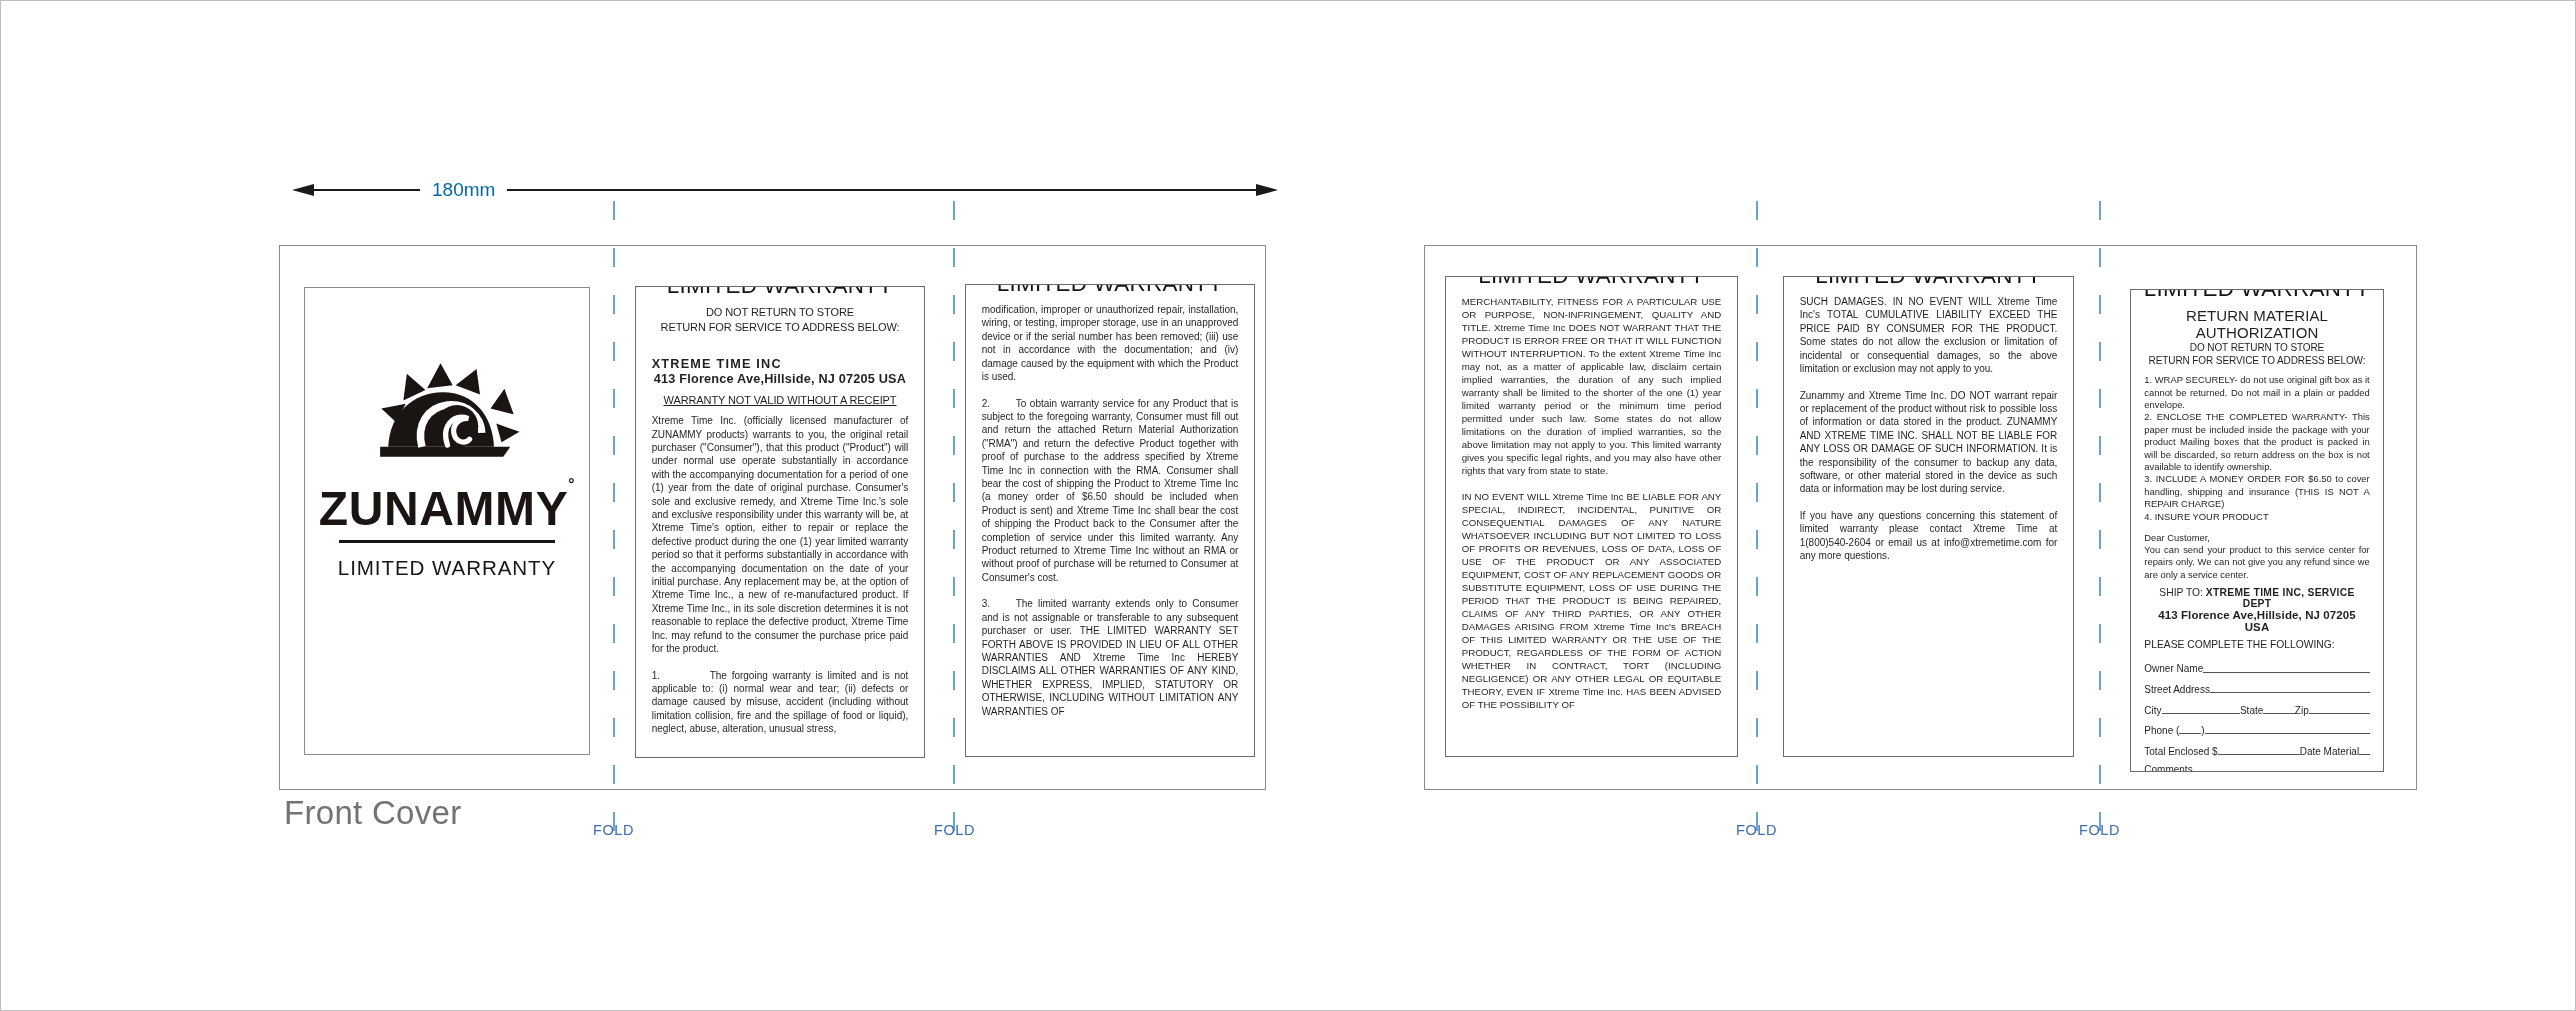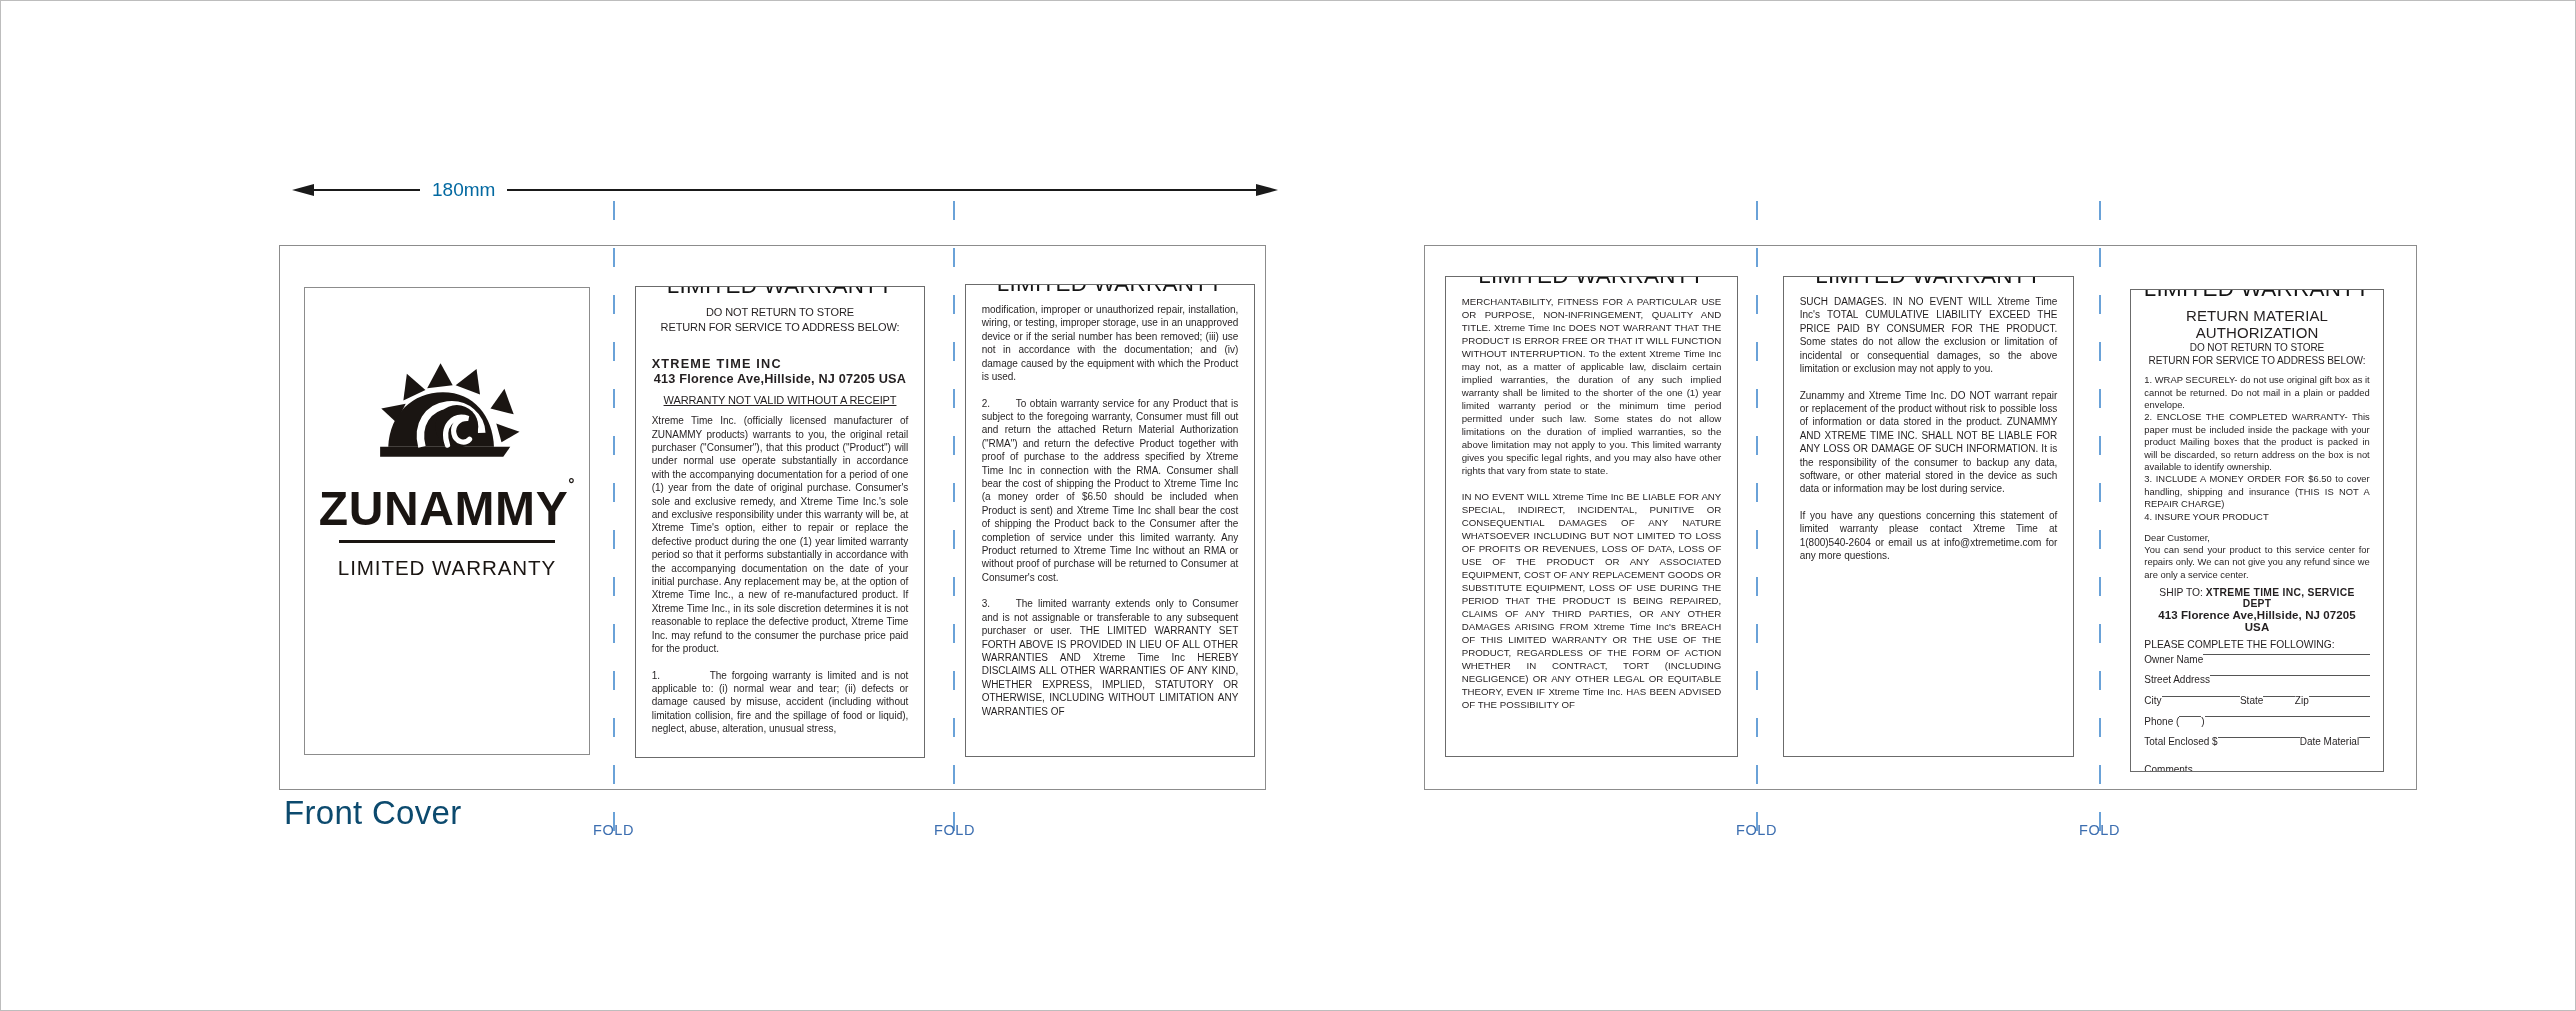--- a/index.html
+++ b/index.html
@@ -35,21 +35,21 @@
     background:repeating-linear-gradient(180deg,#6aa2d8 0 19.4px,transparent 19.4px 47px);}
   .fold-label{position:absolute;top:821px;width:85px;text-align:center;font-size:14.5px;color:#3c6eb0;letter-spacing:0.6px;}
   
   .front-cover{position:absolute;left:303px;top:286px;width:286px;height:468px;border:1.2px solid #8c8c8c;
     box-sizing:border-box;display:flex;flex-direction:column;align-items:center;background:#fff;}
   .logo{margin-top:71px;width:151px;height:106px;}
   .brand{margin-top:11px;font-size:48px;font-weight:700;letter-spacing:0.6px;color:#1a1512;white-space:nowrap;}
   .brand sup{font-size:15.7px;vertical-align:35px;}
   .brand-rule{width:216px;height:3.6px;background:#1a1512;margin-top:3.6px;}
   .cover-subtitle{margin-top:13.3px;font-size:20.6px;letter-spacing:0.9px;color:#1a1512;white-space:nowrap;}
-  .front-cover-caption{position:absolute;left:283px;top:793px;font-size:33px;color:#0c4a6e;letter-spacing:0.3px;}
+  .front-cover-caption{position:absolute;left:283px;top:793px;font-size:33px;color:#737373;letter-spacing:0.3px;}
   
   .panel{position:absolute;border:1.2px solid #6b6b6b;background:#fff;box-sizing:border-box;overflow:hidden;}
   .panel-title{position:absolute;top:-14px;left:50%;transform:translateX(-50%);background:#fff;
     padding:0 8.5px;font-size:22.4px;line-height:25.4px;color:#141414;white-space:nowrap;letter-spacing:0.3px;}
   .panel-inner{padding:18px 15.7px 11px 15.7px;}
   .p-a{left:634px;top:285px;width:290px;height:472px;}
   .p-b{left:964px;top:283px;width:290px;height:473px;}
   .p-c{left:1444px;top:275px;width:293px;height:481px;}
   .p-d{left:1782px;top:275px;width:291px;height:481px;}
   .p-e{left:2113px;top:288px;width:254px;height:483px;margin-left:16px;}
@@ -67,21 +67,21 @@
   .rma-subtitle{font-size:15px;text-align:center;margin-top:1.2px;letter-spacing:0.1px;}
   .rma-hdr{font-size:10px;text-align:center;line-height:1.3;letter-spacing:-0.1px;}
   .rma-steps{margin-top:7.3px;font-size:9.4px;line-height:1.32;text-align:justify;}
   .rma-steps p{margin:0;}
   .dear{margin-top:8.5px;font-size:9.4px;line-height:1.32;text-align:justify;}
   .ship1{margin-top:6px;font-size:10.3px;text-align:center;}
   .ship1 b{letter-spacing:0.3px;}
   .ship2{font-size:11.5px;font-weight:700;text-align:center;letter-spacing:0.1px;}
   .complete{margin-top:6px;font-size:10.3px;}
   .form{margin-top:3.6px;font-size:10px;}
-  .frow{display:flex;height:20.6px;}
+  .frow{display:flex;align-items:flex-end;height:20.6px;}
   .frow .lbl{white-space:nowrap;}
   .blank{border-bottom:1.2px solid #555;flex:1;height:0.6px;margin-bottom:1.8px;}
   .blank.fix60{flex:0 0 31.5px;}
   .blank.fix110{flex:0 0 61px;}
   .blank.fix150{flex:0 0 82px;}
   .blank.paren{flex:0 0 22px;}
   .dotted{border-bottom:1.5px dotted #3f3f3f;flex:1;height:0.6px;margin-bottom:1.8px;}
   .dotrow{display:flex;align-items:flex-end;height:18px;}
 </style>
 </head>

